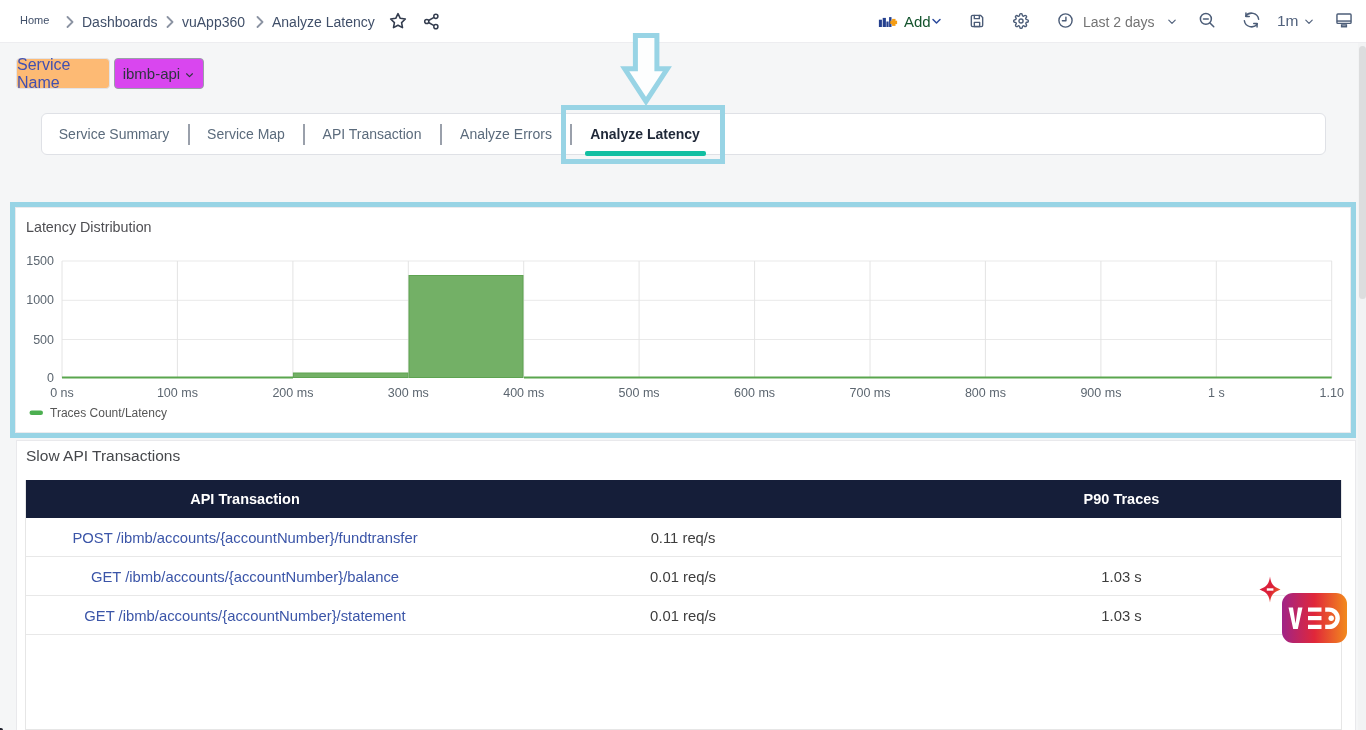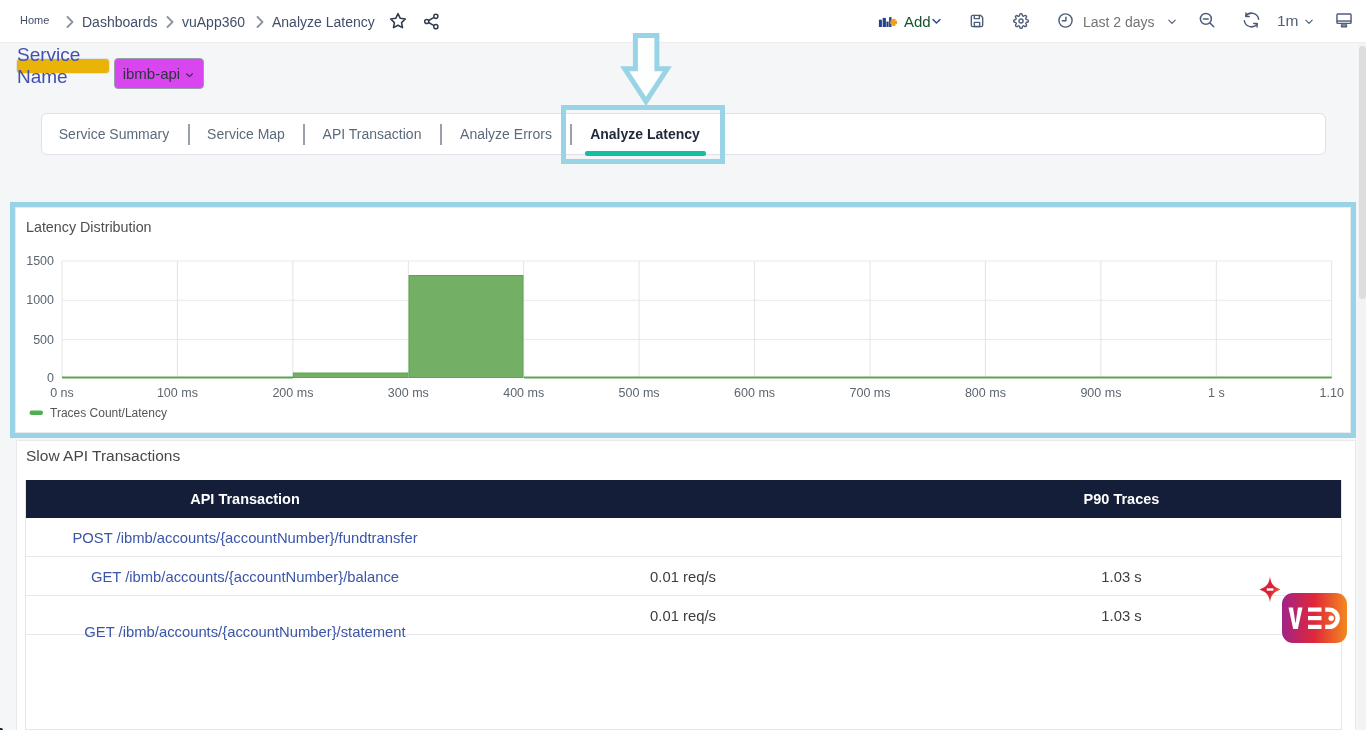--- a/index.html
+++ b/index.html
@@ -94,21 +94,21 @@
 
 <svg class="abs" style="left:1335px;top:11px" width="18" height="18" viewBox="0 0 24 24" fill="none" stroke="#4c5d78" stroke-width="1.9">
     <rect x="2.6" y="4" width="18.8" height="12.5" rx="1.2"></rect>
     <line x1="2.6" y1="13.4" x2="21.4" y2="13.4"></line>
     <rect x="8.8" y="18.6" width="6.4" height="2.4"></rect>
   </svg>
 
 <div class="abs" style="left:1358px;top:43px;width:8px;height:687px;background:#f2f3f4"></div>
 <div class="abs" style="left:1358.5px;top:46px;width:7px;height:253px;background:#dcddde;border-radius:4px"></div>
 
-<div class="abs" style="left:16px;top:58px;width:94px;height:16px;background:#eab308;border:1px solid #e2e3e8;border-radius:4px;display:flex;align-items:center;justify-content:center;font-size:19px;color:#4150b0">Service Name</div>
+<div class="abs" style="left:16px;top:58px;width:94px;height:31px;background:#fdba74;border:1px solid #e2e3e8;border-radius:4px;display:flex;align-items:center;justify-content:center;font-size:16px;color:#4150b0">Service Name</div>
 <div class="abs" style="left:114px;top:58px;width:90px;height:31px;background:#d946ef;border:1px solid #999fa8;border-radius:4px;display:flex;align-items:center;justify-content:center;font-size:15px;color:#2e343f">ibmb-api&nbsp;<svg width="11" height="10" viewBox="0 0 24 24" fill="none" stroke="#2e343f" stroke-width="2.8" stroke-linecap="round" stroke-linejoin="round" style="margin-top:2px">
       <path d="M5 9l7 7 7-7"></path>
     </svg></div>
 
 <div class="abs" style="left:41px;top:113px;width:1285px;height:42px;background:#fff;border:1px solid #dfe1e6;border-radius:6px"></div>
 <div class="abs" style="left:114px;top:126px;transform:translateX(-50%);font-size:14px;color:#5b6b7c">Service Summary</div>
 <div class="abs" style="left:246px;top:126px;transform:translateX(-50%);font-size:14px;color:#5b6b7c">Service Map</div>
 <div class="abs" style="left:372px;top:126px;transform:translateX(-50%);font-size:14px;color:#5b6b7c">API Transaction</div>
 <div class="abs" style="left:506px;top:126px;transform:translateX(-50%);font-size:14px;color:#5b6b7c">Analyze Errors</div>
 <div class="abs" style="left:645px;top:126px;transform:translateX(-50%);font-size:14px;font-weight:bold;color:#1f2838">Analyze Latency</div>
@@ -182,28 +182,29 @@
 <div class="abs" style="left:16px;top:440px;width:1340px;height:290px;background:#fff;border:1px solid #e9e9ec;border-bottom:none"></div>
 <div class="abs" style="left:26px;top:447px;font-size:15.5px;color:#46484c">Slow API Transactions</div>
 <div class="abs" style="left:25px;top:480px;width:1317px;height:250px;border:1px solid #e6e6e6;border-top:none;background:#fff"></div>
 <div class="abs" style="left:26px;top:480px;width:1315px;height:38px;background:#151e39;color:#fff;font-weight:bold;font-size:14.5px">
   <div class="abs" style="left:0;top:0;width:438px;height:38px;display:flex;align-items:center;justify-content:center">API Transaction</div>
   <div class="abs" style="left:876px;top:0;width:439px;height:38px;display:flex;align-items:center;justify-content:center">P90 Traces</div>
 </div>
 
 <div class="abs" style="left:26px;top:518px;width:1315px;height:39px;border-bottom:1px solid #e8e8e8;font-size:14.8px">
   <div class="abs" style="left:0;top:0;width:438px;height:39px;display:flex;align-items:center;justify-content:center;color:#3b55a8">POST /ibmb/accounts/{accountNumber}/fundtransfer</div>
+  <div class="abs" style="left:438px;top:0;width:438px;height:39px;display:flex;align-items:center;justify-content:center;color:#3d3d3d">0.11 req/s</div>
 </div>
 <div class="abs" style="left:26px;top:557px;width:1315px;height:39px;border-bottom:1px solid #e8e8e8;font-size:14.8px">
   <div class="abs" style="left:0;top:0;width:438px;height:39px;display:flex;align-items:center;justify-content:center;color:#3b55a8">GET /ibmb/accounts/{accountNumber}/balance</div>
   <div class="abs" style="left:438px;top:0;width:438px;height:39px;display:flex;align-items:center;justify-content:center;color:#3d3d3d">0.01 req/s</div>
   <div class="abs" style="left:876px;top:0;width:439px;height:39px;display:flex;align-items:center;justify-content:center;color:#3d3d3d">1.03 s</div>
 </div>
 <div class="abs" style="left:26px;top:596px;width:1315px;height:39px;border-bottom:1px solid #e8e8e8;font-size:14.8px">
-  <div class="abs" style="left:0;top:16px;width:438px;height:39px;display:flex;align-items:center;justify-content:center;color:#3b55a8">GET /ibmb/accounts/{accountNumber}/statement</div>
+  <div class="abs" style="left:0;top:0;width:438px;height:39px;display:flex;align-items:center;justify-content:center;color:#3b55a8">GET /ibmb/accounts/{accountNumber}/statement</div>
   <div class="abs" style="left:438px;top:0;width:438px;height:39px;display:flex;align-items:center;justify-content:center;color:#3d3d3d">0.01 req/s</div>
   <div class="abs" style="left:876px;top:0;width:439px;height:39px;display:flex;align-items:center;justify-content:center;color:#3d3d3d">1.03 s</div>
 </div>
 
 <svg class="abs" style="left:1259px;top:576px" width="22" height="27" viewBox="0 0 22 27">
   <defs>
       <linearGradient id="spark" x1="0" y1="0.2" x2="1" y2="0.8">
         <stop offset="0" stop-color="#d9203f"></stop>
         <stop offset="0.55" stop-color="#dc2038"></stop>
         <stop offset="1" stop-color="#ef7a1f"></stop>

